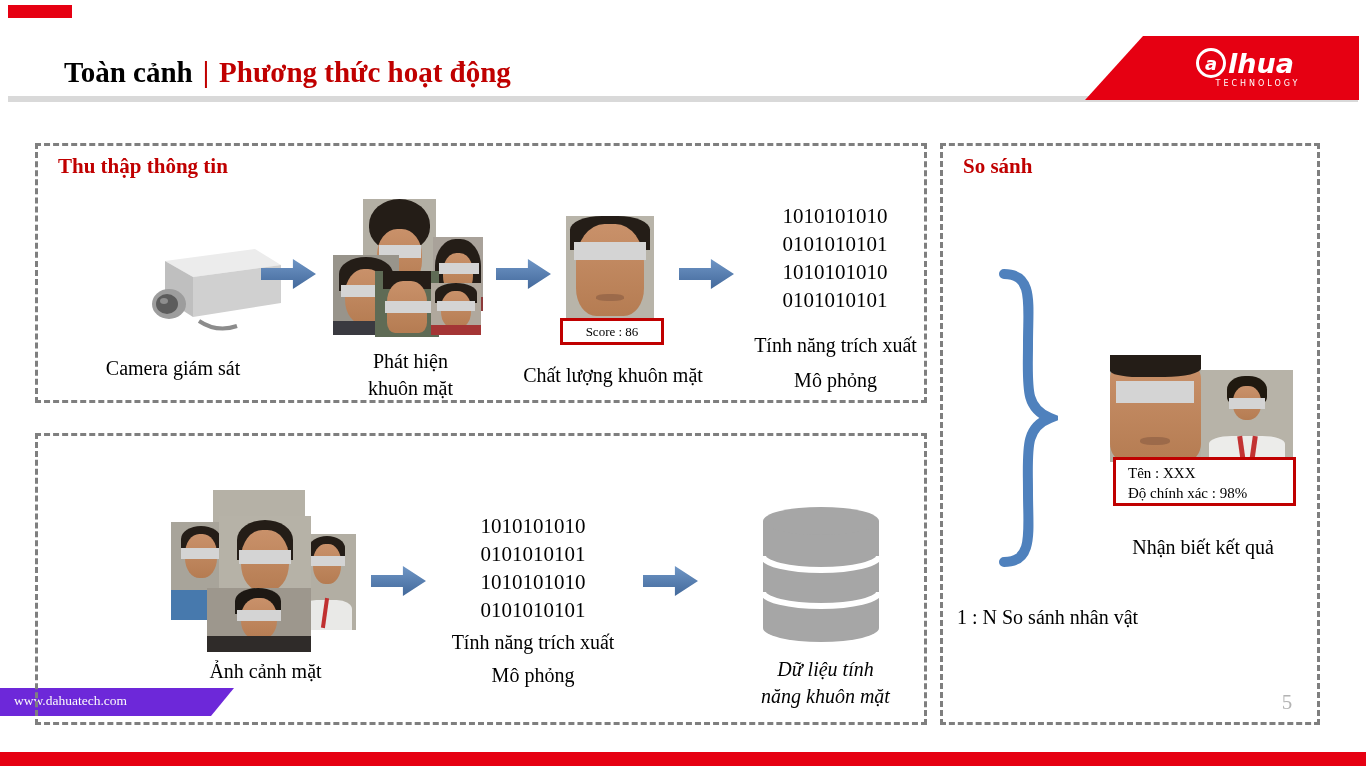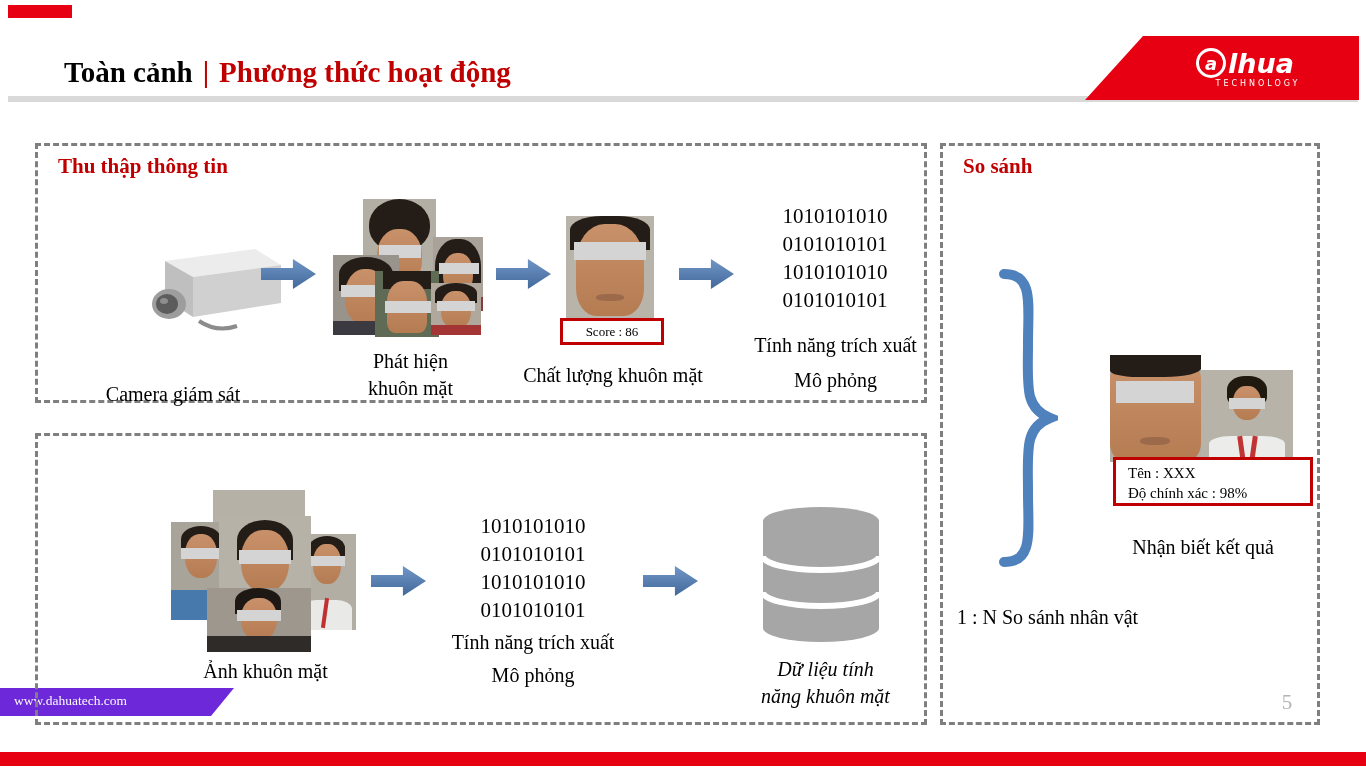--- a/index.html
+++ b/index.html
@@ -92,21 +92,21 @@
     <svg style="position:absolute;left:85px;top:95px;width:160px;height:100px;" viewBox="0 0 160 100">
       <polygon points="42,20 132,8 158,24 70,36" fill="#ececec"></polygon>
       <polygon points="70,36 158,24 158,62 70,76" fill="#d0d0d0"></polygon>
       <polygon points="42,20 70,36 70,76 42,58" fill="#bfbfbf"></polygon>
       <rect x="138" y="27" width="14" height="9" fill="#c00000"></rect>
       <ellipse cx="46" cy="63" rx="17" ry="15" fill="#9d9d9d"></ellipse>
       <ellipse cx="44" cy="63" rx="11" ry="10" fill="#5c5c5c"></ellipse>
       <ellipse cx="41" cy="60" rx="4" ry="3" fill="#8e8e8e"></ellipse>
       <path d="M76,80 q18,12 38,5" stroke="#8c8c8c" stroke-width="4" fill="none"></path>
     </svg>
-    <div class="cap" style="left:25px;top:209px;width:220px;margin-top:26px;">Camera giám sát</div>
+    <div class="cap" style="left:25px;top:209px;width:220px;">Camera giám sát</div>
 
     <div class="arrow" style="left:223px;top:113px;"></div>
 
     <div style="position:absolute;left:295px;top:53px;width:150px;height:140px;">
       <div class="tile" style="left:30px;top:0;width:73px;height:92px;">
         <div class="hair" style="left:6px;top:0;width:61px;height:52px;border-radius:50% 50% 45% 45%;"></div>
         <div class="skin" style="left:14px;top:30px;width:45px;height:58px;border-radius:45%;"></div>
         <div class="bar" style="left:16px;top:46px;width:42px;height:13px;"></div>
       </div>
       <div class="tile" style="left:100px;top:38px;width:50px;height:74px;background:#a9a29a;">
@@ -187,21 +187,21 @@
           <div style="left:0;top:26px;width:92px;height:4px;background:#d8c832;position:absolute;"></div>
         </div>
       </div>
       <div class="tile" style="left:36px;top:98px;width:104px;height:64px;background:#9d978d;">
         <div class="hair" style="left:28px;top:0;width:46px;height:26px;border-radius:50% 50% 0 0;background:#1d1813;"></div>
         <div class="skin" style="left:34px;top:10px;width:36px;height:42px;border-radius:45%;"></div>
         <div class="bar" style="left:30px;top:22px;width:44px;height:11px;"></div>
         <div style="left:0;bottom:0;width:104px;height:16px;background:#2f2b29;"></div>
       </div>
     </div>
-    <div class="cap" style="left:130px;top:222px;width:195px;">Ảnh khuôn mặt</div>
+    <div class="cap" style="left:130px;top:222px;width:195px;">Ảnh cảnh mặt</div>
 
     <div class="arrow" style="left:333px;top:130px;"></div>
 
     <div class="binary" style="left:400px;top:76px;width:190px;">1010101010
 0101010101
 1010101010
 0101010101</div>
     <div class="cap" style="left:385px;top:193px;width:220px;">Tính năng trích xuất</div>
     <div class="cap" style="left:385px;top:226px;width:220px;">Mô phỏng</div>
 
@@ -232,21 +232,21 @@
     </div>
     <div class="tile" style="left:258px;top:224px;width:92px;height:92px;background:#b7b3a8;">
       <div class="hair" style="left:26px;top:6px;width:40px;height:30px;border-radius:45% 45% 30% 30%;background:#20190f;"></div>
       <div class="skin" style="left:32px;top:16px;width:28px;height:34px;border-radius:45%;"></div>
       <div class="bar" style="left:28px;top:28px;width:36px;height:11px;"></div>
       <div style="left:8px;bottom:0;width:76px;height:26px;background:#ececea;border-radius:30% 30% 0 0;"></div>
       <div style="left:38px;top:66px;width:5px;height:26px;background:#c23333;transform:rotate(-8deg);"></div>
       <div style="left:50px;top:66px;width:5px;height:26px;background:#c23333;transform:rotate(8deg);"></div>
     </div>
 
-    <div class="redbox result-box" style="left:170px;top:311px;width:200px;height:49px;padding-left:12px;">
+    <div class="redbox result-box" style="left:170px;top:311px;width:183px;height:49px;padding-left:12px;">
       <div>Tên : XXX</div>
       <div>Độ chính xác : 98%</div>
     </div>
 
     <div class="cap" style="left:115px;top:388px;width:290px;">Nhận biết kết quả</div>
     <div class="cap" style="left:14px;top:458px;width:300px;text-align:left;">1 : N So sánh nhân vật</div>
   </div>
 
   <div class="pagenum">5</div>
   <div class="accent-bottom"></div>

